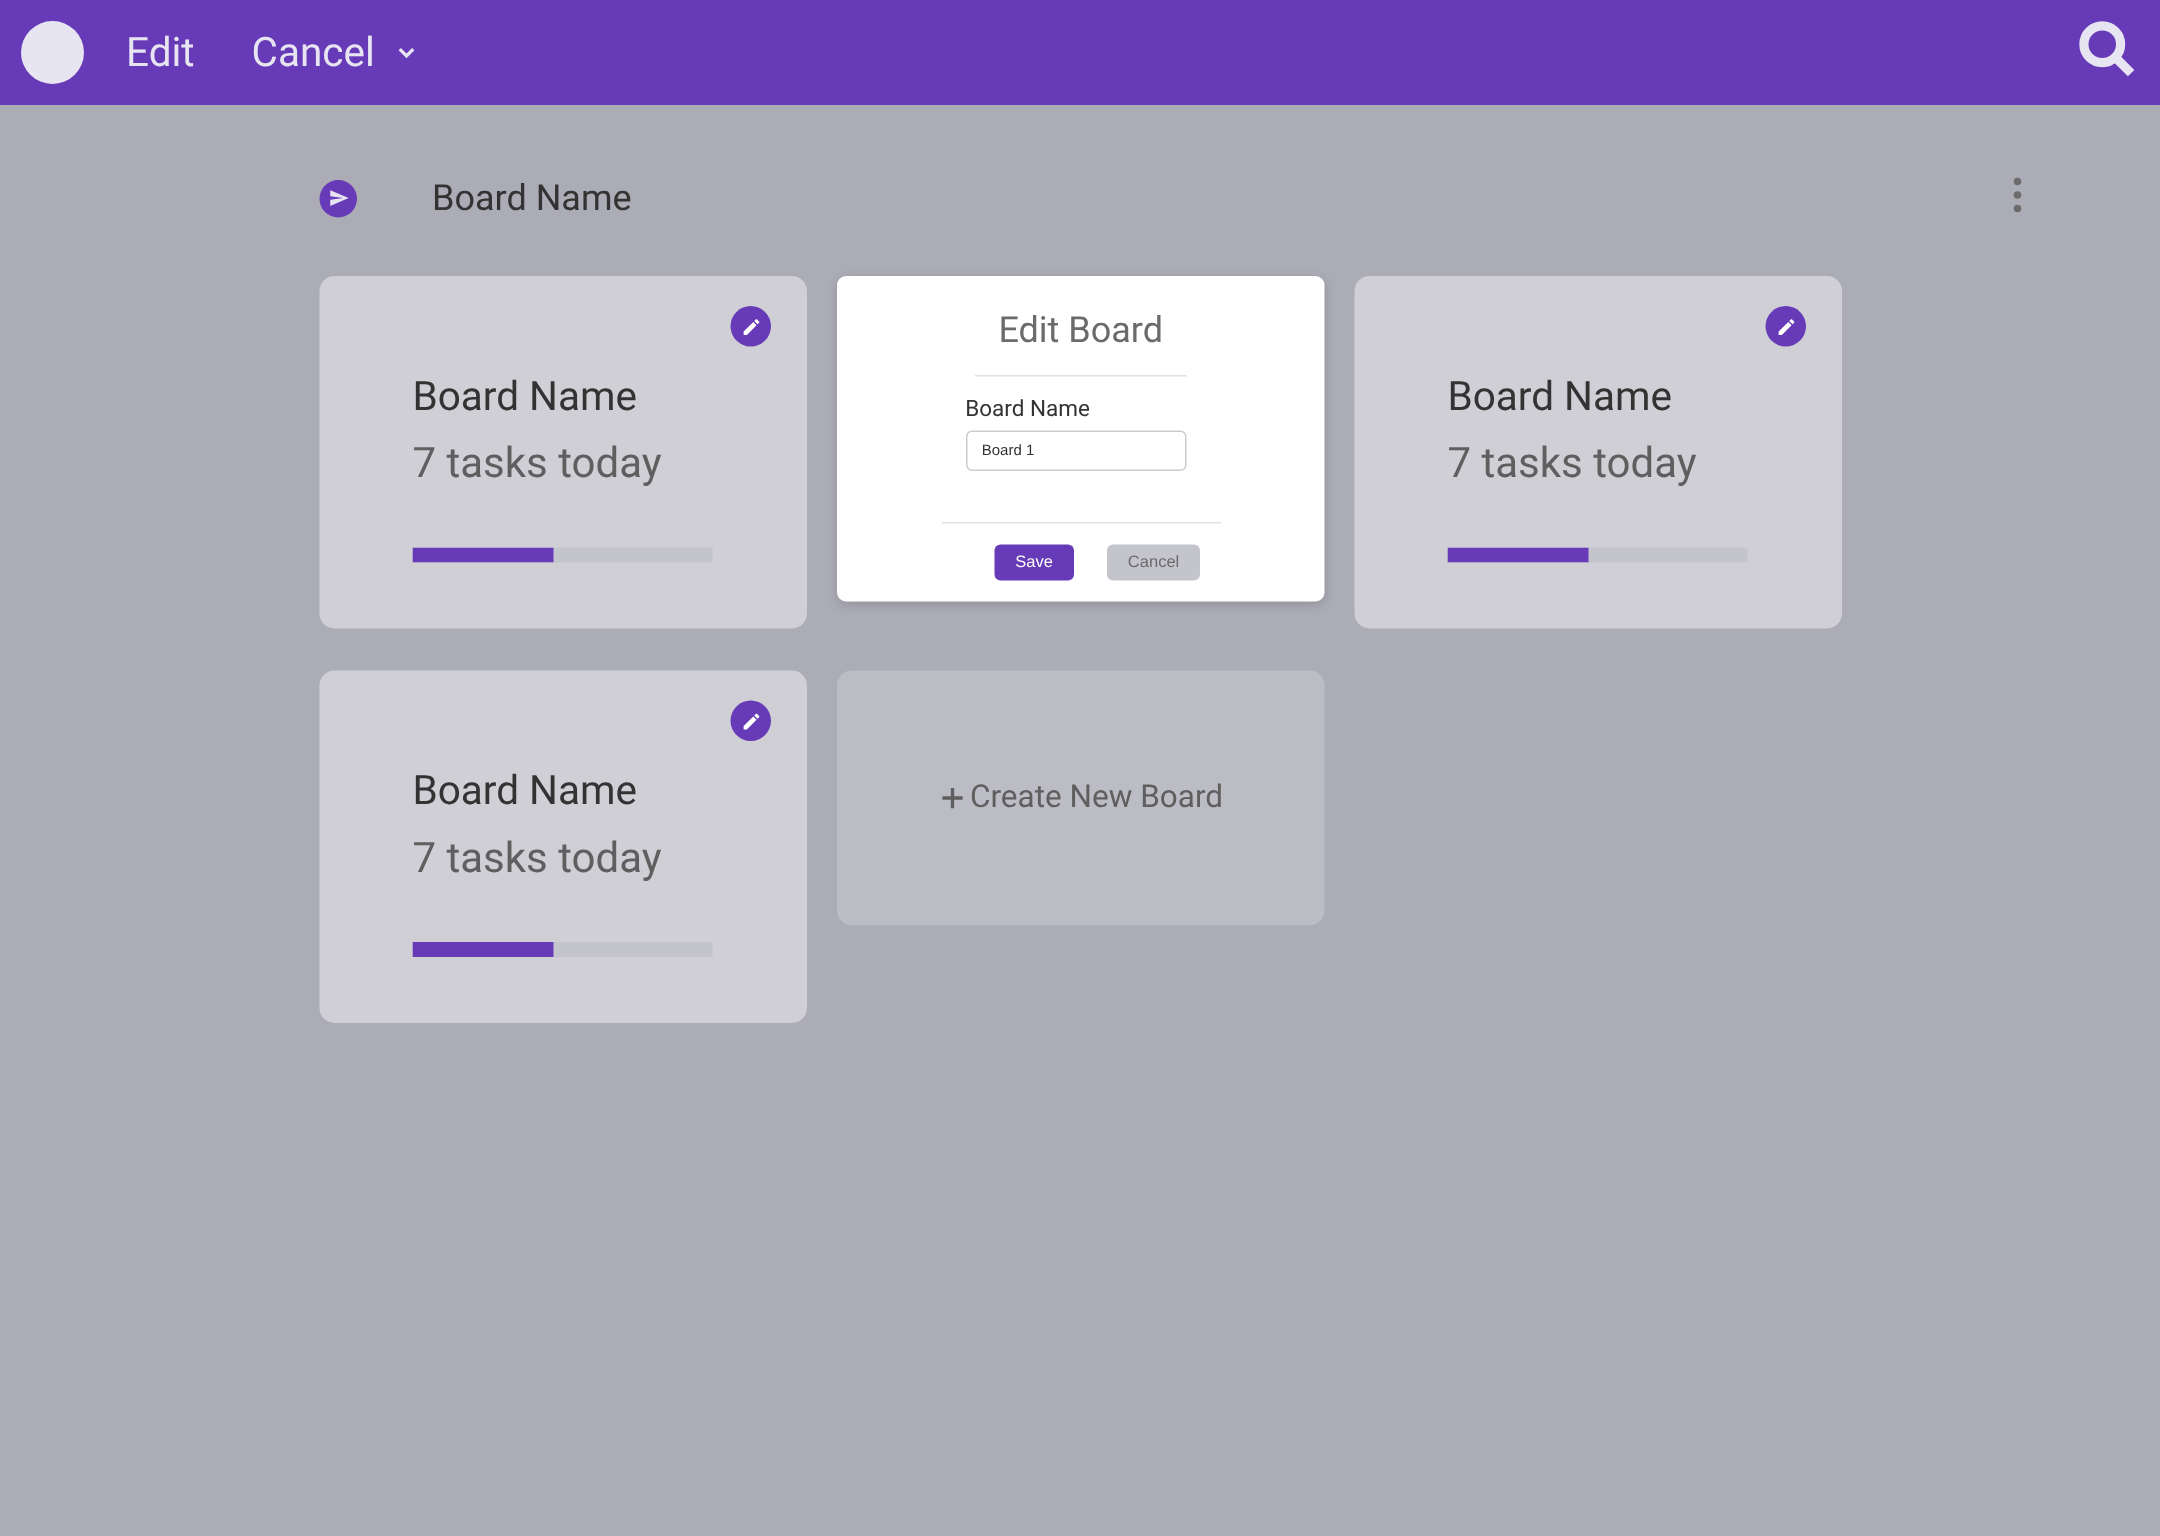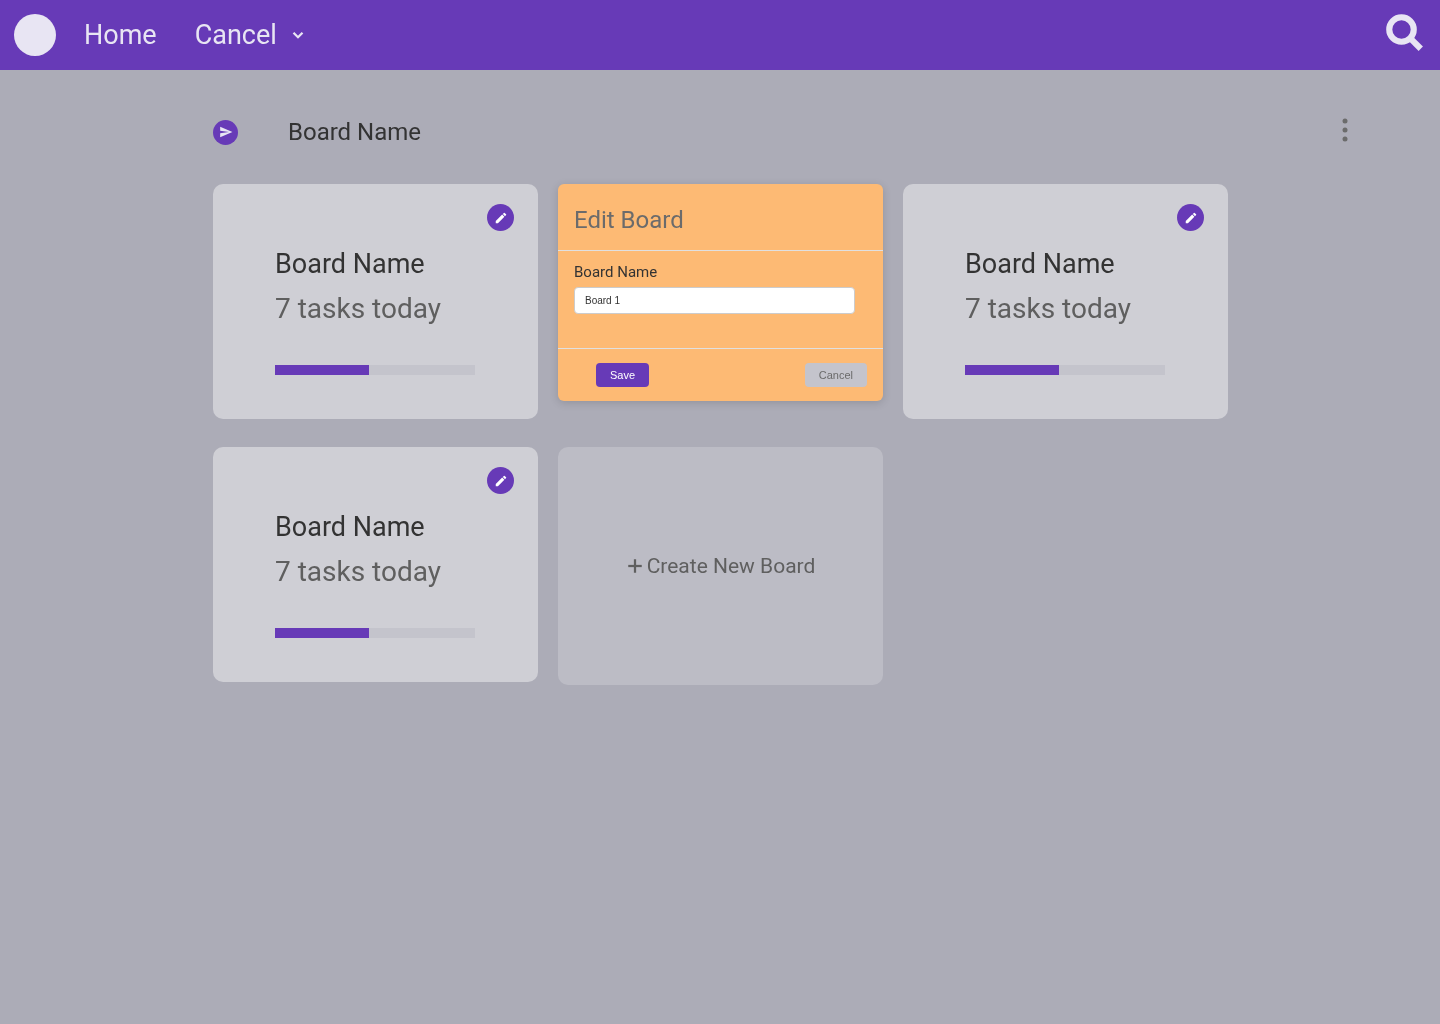--- a/index.html
+++ b/index.html
@@ -138,26 +138,27 @@
       background: #c4c4cc;
       border-radius: 0;
       overflow: hidden;
     }
     .progress-fill {
       height: 100%;
       background: #673ab7;
       width: 47%;
     }
     .edit-card {
-      background: #fdba74;
+      background: #ffffff;
       border-radius: 6px;
       height: 217px;
       box-shadow: 0 2px 8px rgba(0,0,0,0.15);
       display: flex;
       flex-direction: column;
+      align-items: center;
     }
     .edit-card-header {
       padding: 22px 16px 16px 16px;
       border-bottom: 1px solid #e0e0e0;
     }
     .edit-card-title {
       font-size: 24px;
       color: #6b6b6b;
     }
     .edit-card-body {
@@ -197,42 +198,42 @@
       background: #673ab7;
       color: #fff;
     }
     .btn-secondary {
       background: #c4c4cc;
       color: #6b6b6b;
     }
     .create-card {
       background: #bcbcc5;
       border-radius: 10px;
-      height: 238px;
+      height: 170px;
       display: flex;
       align-items: center;
       justify-content: center;
       gap: 3px;
       cursor: pointer;
     }
     .create-card svg {
       width: 18px;
       height: 18px;
     }
     .create-label {
       font-size: 21px;
       color: #5f5f5f;
     }
   </style>
 </head>
 <body>
 
 <div class="navbar">
   <div class="nav-logo"></div>
-  <div class="nav-item">Home</div>
+  <div class="nav-item">Edit</div>
   <div class="nav-item">
     <span>Cancel</span>
     <svg viewBox="0 0 24 24" fill="none" stroke="#e8e5f3" stroke-width="3">
       <polyline points="6 9 12 15 18 9"></polyline>
     </svg>
   </div>
   <div class="search-icon">
     <svg viewBox="0 0 24 24" fill="none" stroke="#e8e5f3" stroke-width="3.5">
       <circle cx="10" cy="10" r="7"></circle>
       <line x1="21" y1="21" x2="15.5" y2="15.5"></line>

